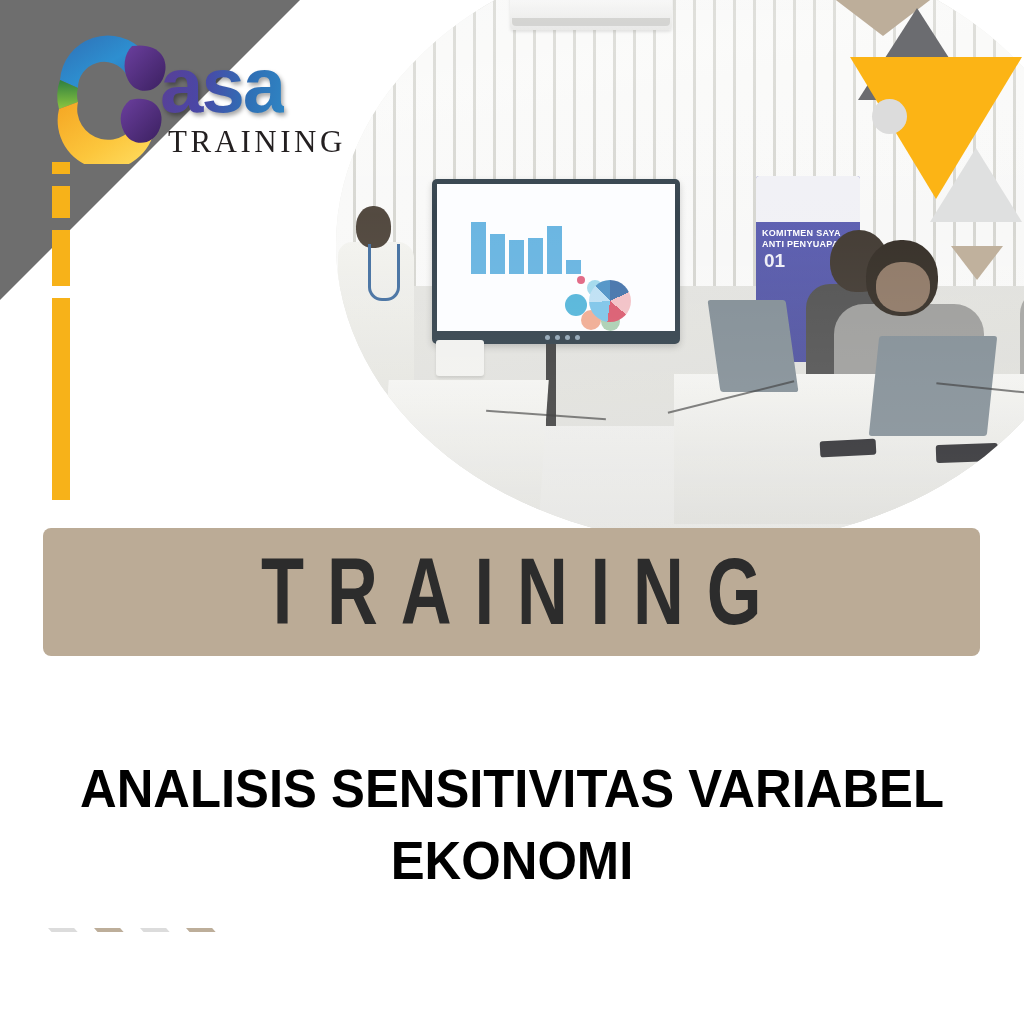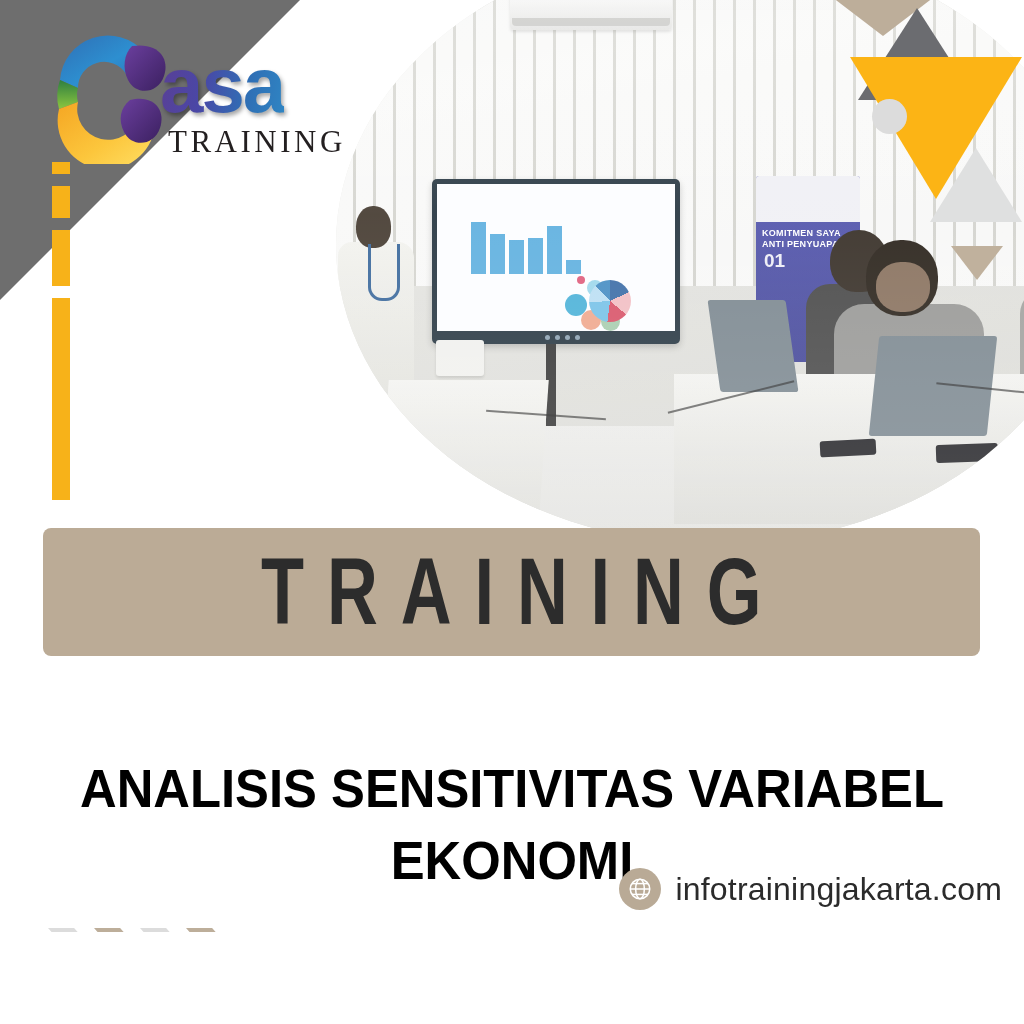--- a/index.html
+++ b/index.html
@@ -481,26 +481,14 @@
   <div class="title">ANALISIS SENSITIVITAS VARIABEL EKONOMI</div>
 
   <div class="chev-group">
     <span class="chev" style="left:30px;  background:#dcdcdc;"></span>
     <span class="chev" style="left:76px;  background:#bdae9a;"></span>
     <span class="chev" style="left:122px; background:#dcdcdc;"></span>
     <span class="chev" style="left:168px; background:#bdae9a;"></span>
     <span class="chev-circle"></span>
   </div>
 
-  <div class="site">
-    <span class="globe">
-      <svg width="26" height="26" viewBox="0 0 24 24" fill="none" stroke="#ffffff" stroke-width="1.4">
-        <circle cx="12" cy="12" r="9"></circle>
-        <ellipse cx="12" cy="12" rx="4" ry="9"></ellipse>
-        <line x1="3" y1="12" x2="21" y2="12"></line>
-        <line x1="4.6" y1="7" x2="19.4" y2="7"></line>
-        <line x1="4.6" y1="17" x2="19.4" y2="17"></line>
-      </svg>
-    </span>
-    <span class="site-url">infotrainingjakarta.com</span>
-  </div>
 
 </div>
 
 </body></html>

